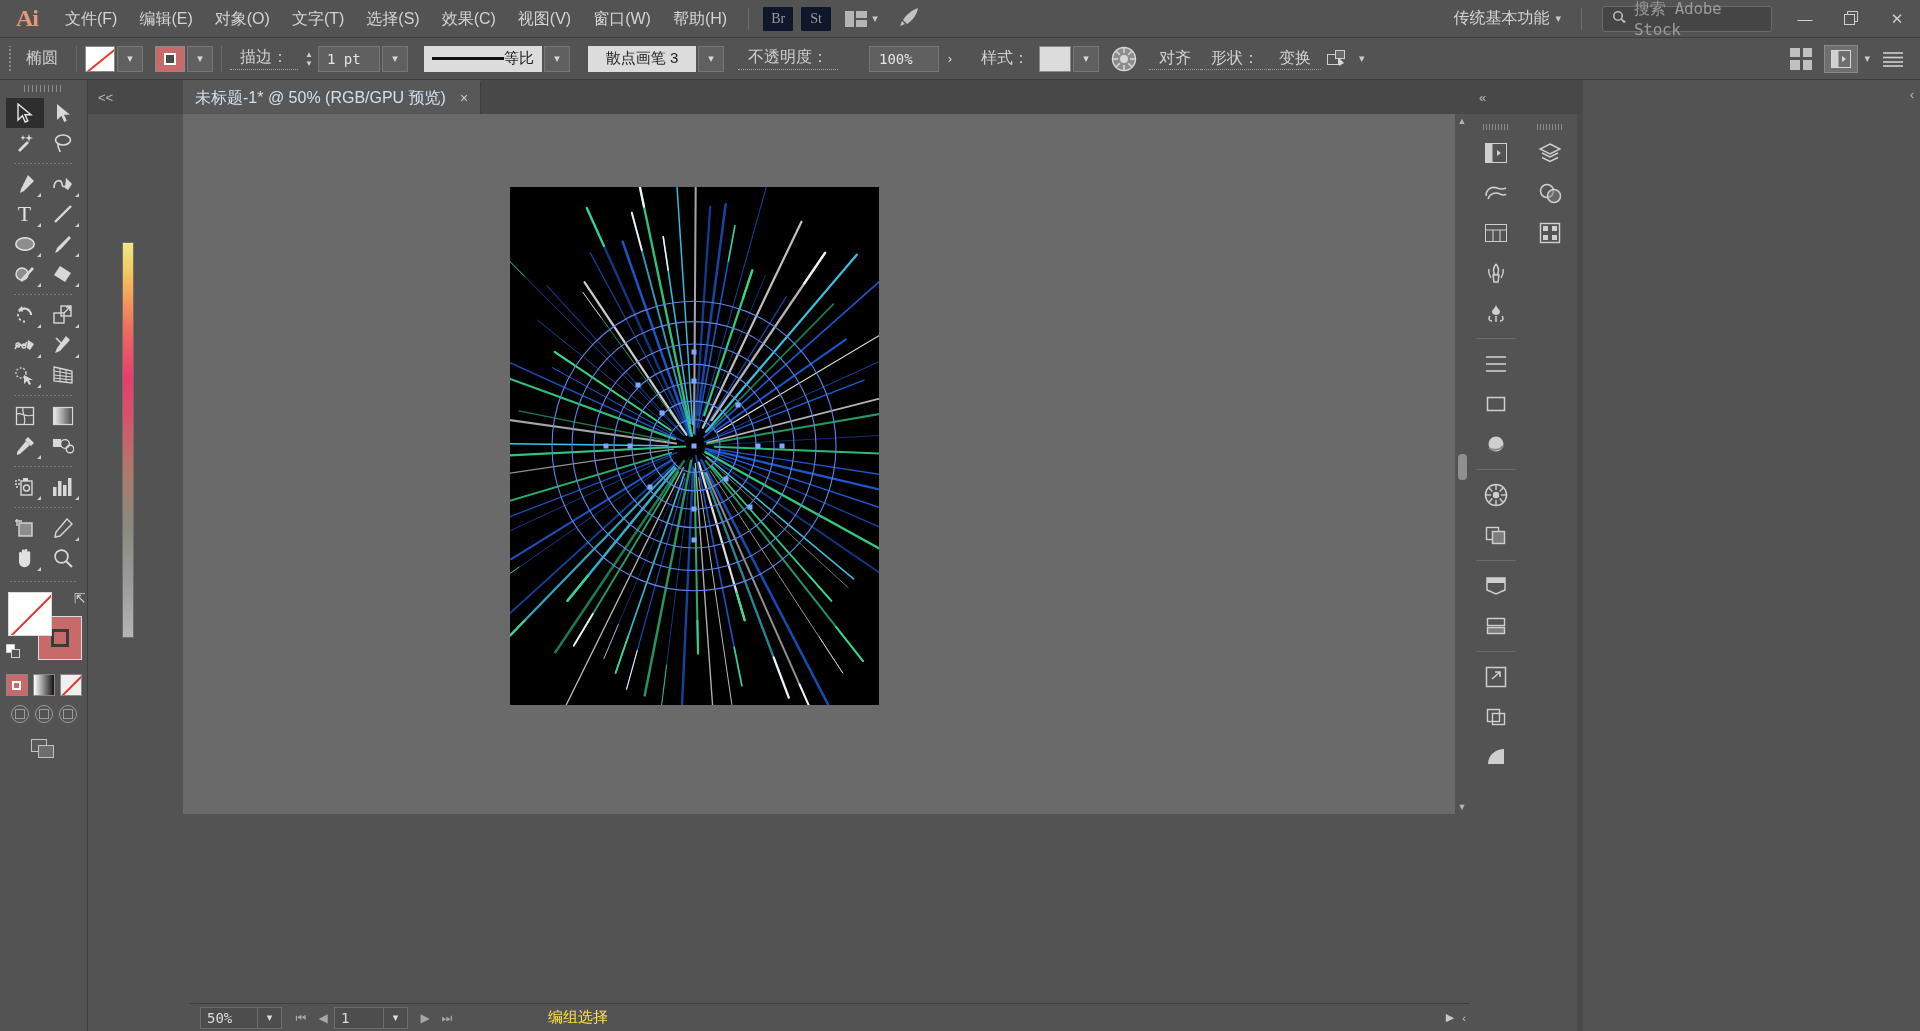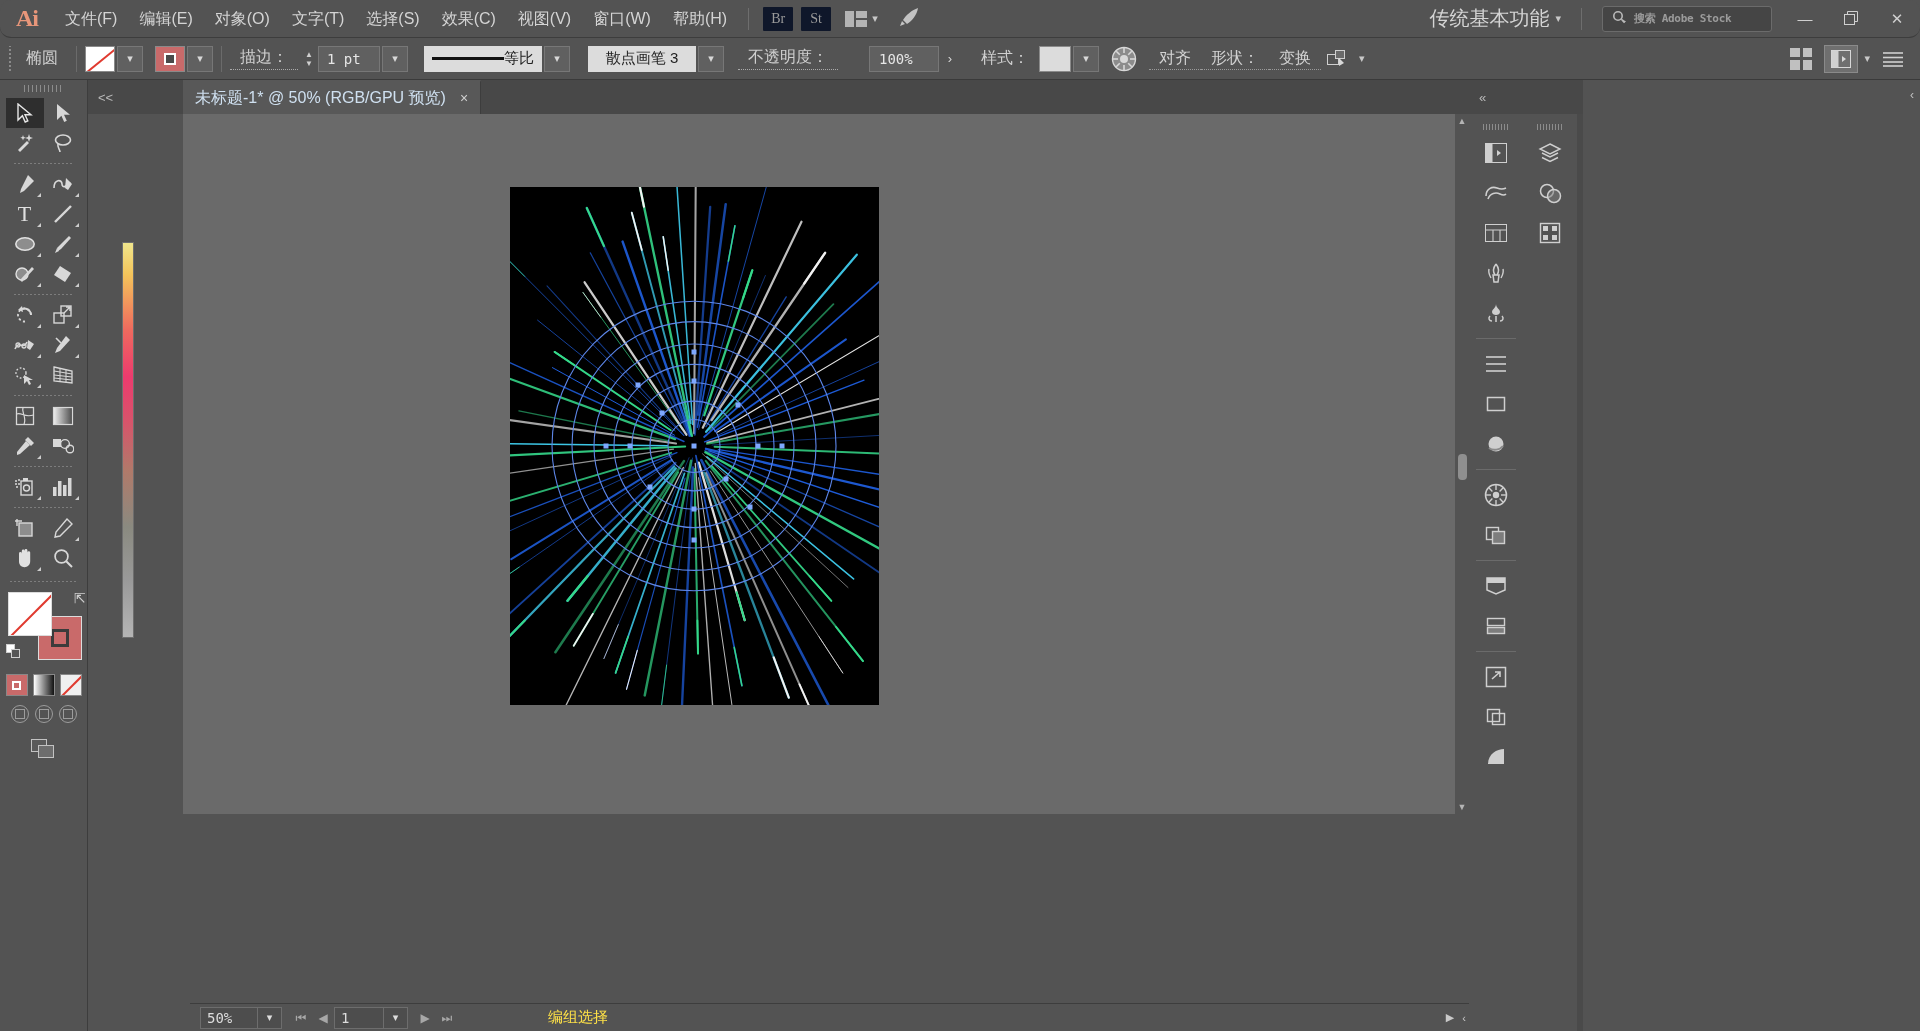--- a/index.html
+++ b/index.html
@@ -9,21 +9,20 @@
     font-family:"Liberation Sans","DejaVu Sans",sans-serif;
     -webkit-font-smoothing:antialiased;
   }
   .app{position:relative;width:1920px;height:1031px;background:#535353;}
 
   
   .menubar{
     position:absolute;left:0;top:0;width:1920px;height:38px;
     background:#535353;display:flex;align-items:center;
     border-bottom:1px solid #3d3d3d;
-    border-radius:11px;
   }
   .ai-logo{
     width:54px;height:38px;display:flex;align-items:center;justify-content:center;
     color:#e8967a;font-size:24px;font-weight:bold;font-family:"Liberation Serif",serif;
     letter-spacing:-1px;
   }
   .menu-item{
     padding:0 11px;height:38px;line-height:38px;color:#d4d4d4;font-size:16px;
     cursor:default;white-space:nowrap;
   }
@@ -32,26 +31,26 @@
     width:30px;height:24px;background:#0f172a;color:#9a9a9a;font-size:14px;
     display:flex;align-items:center;justify-content:center;margin:0 4px;
     font-family:"Liberation Serif",serif;border-radius:1px;
   }
   .arrange-btn{display:flex;align-items:center;gap:5px;margin:0 6px;padding:0 4px;height:26px;}
   .arrange-ico{width:22px;height:16px;position:relative;}
   .arrange-ico i{position:absolute;background:#b4b4b4;display:block;}
   .chev{color:#c8c8c8;font-size:11px;}
   .rocket{margin:0 10px;color:#c3c3c3;}
   .spacer{flex:1;}
-  .ws-name{color:#d4d4d4;font-size:20px;padding-right:6px;}
+  .ws-name{color:#d4d4d4;font-size:16px;padding-right:6px;}
   .search-box{
     display:flex;align-items:center;gap:6px;background:#454545;border:1px solid #6b6b6b;
     border-radius:3px;height:26px;padding:0 9px;margin:0 10px;width:170px;
   }
-  .search-box .ph{color:#9b9b9b;font-size:11px;font-family:"DejaVu Sans Mono",monospace;letter-spacing:-0.3px;font-weight:bold;}
+  .search-box .ph{color:#9b9b9b;font-size:16px;font-family:"DejaVu Sans Mono",monospace;letter-spacing:-0.3px;}
   .wbtn{width:46px;height:38px;display:flex;align-items:center;justify-content:center;color:#d0d0d0;font-size:15px;}
 
   
   .controlbar{
     position:absolute;left:0;top:38px;width:1920px;height:42px;background:#535353;
     display:flex;align-items:center;border-bottom:1px solid #3a3a3a;
   }
   .grip{width:10px;height:26px;margin:0 5px 0 8px;
     background:repeating-linear-gradient(to bottom,#8a8a8a 0 2px,transparent 2px 4px);
     background-size:2px 4px;background-repeat:repeat-y;background-position:center;

